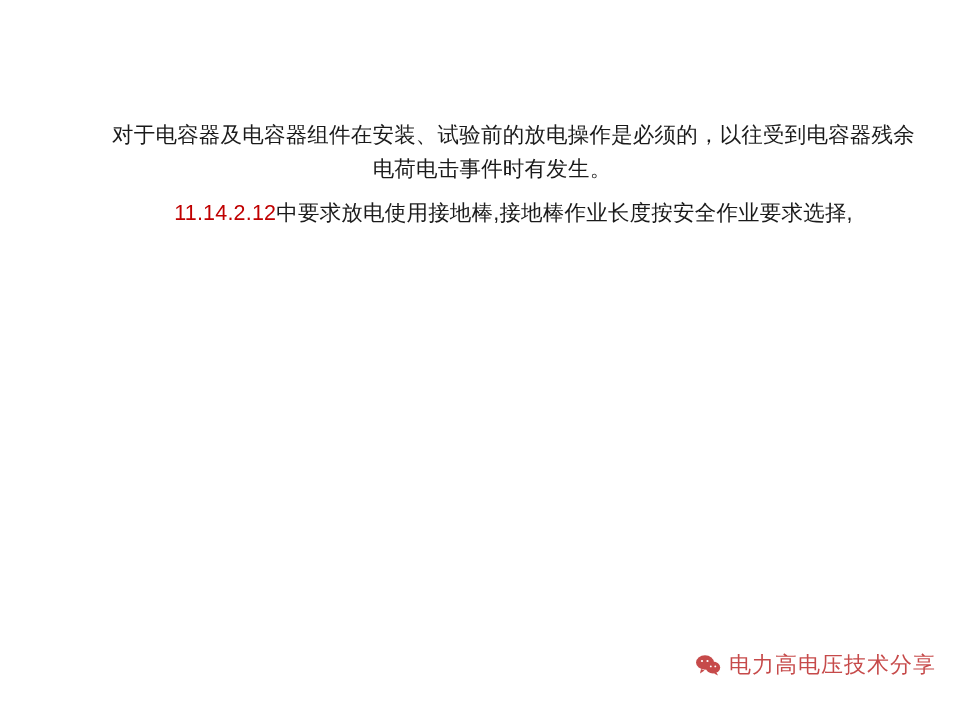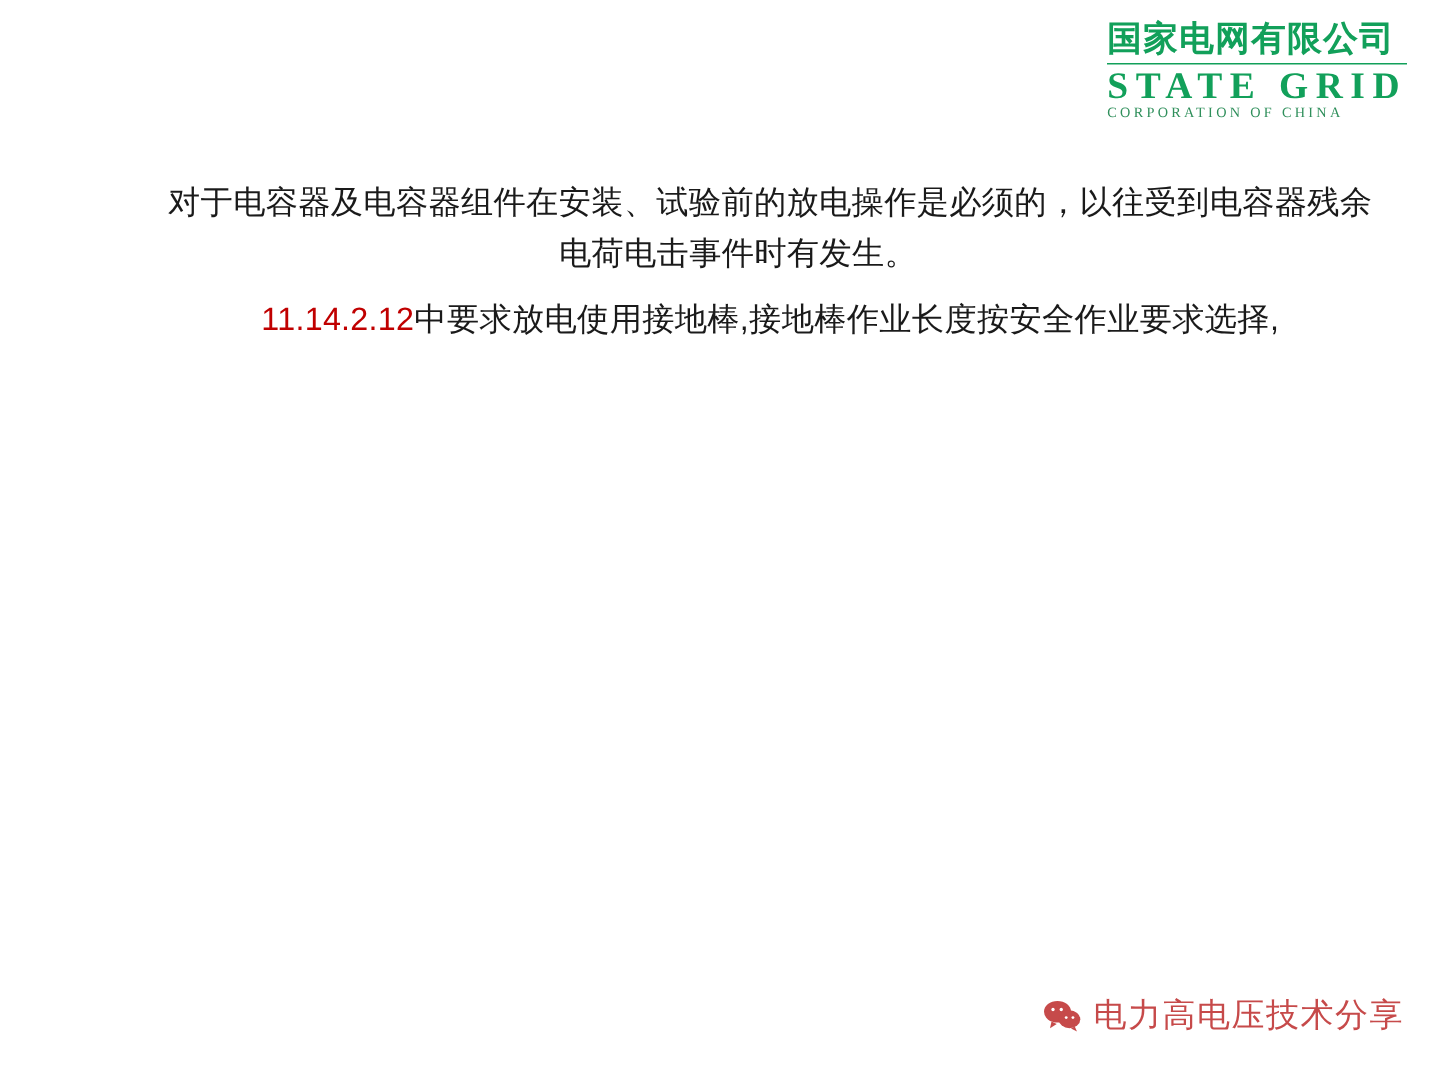--- a/index.html
+++ b/index.html
@@ -107,21 +107,21 @@
     line-height: 34px;
     color: #1a1a1a;
     letter-spacing: 0.2px;
   }
   .line3 .indent { display: inline-block; width: 2.2em; }
 
   
   .watermark {
     position: absolute;
     right: 24px;
-    bottom: 28px;
+    bottom: 40px;
     display: flex;
     align-items: center;
     gap: 8px;
     opacity: 0.92;
   }
   .wm-icon {
     width: 26px;
     height: 22px;
     flex: 0 0 auto;
   }
@@ -133,26 +133,20 @@
     white-space: nowrap;
     position: relative;
   }
 </style>
 </head>
 <body>
 
 <div class="slide">
 
   <div class="logo-block">
-    <div class="logo-text">
-      <div class="logo-cn">国家电网有限公司</div>
-      <div class="logo-rule"></div>
-      <div class="logo-en">STATE GRID</div>
-      <div class="logo-sub">CORPORATION OF CHINA</div>
-    </div>
   </div>
 
   <div class="content">
     <div class="para">
       <span class="indent"></span><span>对于电容器及电容器组件在安装、试验前的放电操作是必须的，以往受到电容器残余电荷电击事件时有发生。</span>
     </div>
 
     <div class="line2">
       <span class="indent"></span><span class="ref">11.14.2.12</span><span>中要求放电使用接地棒,接地棒作业长度按安全作业要求选择,</span>
     </div>

